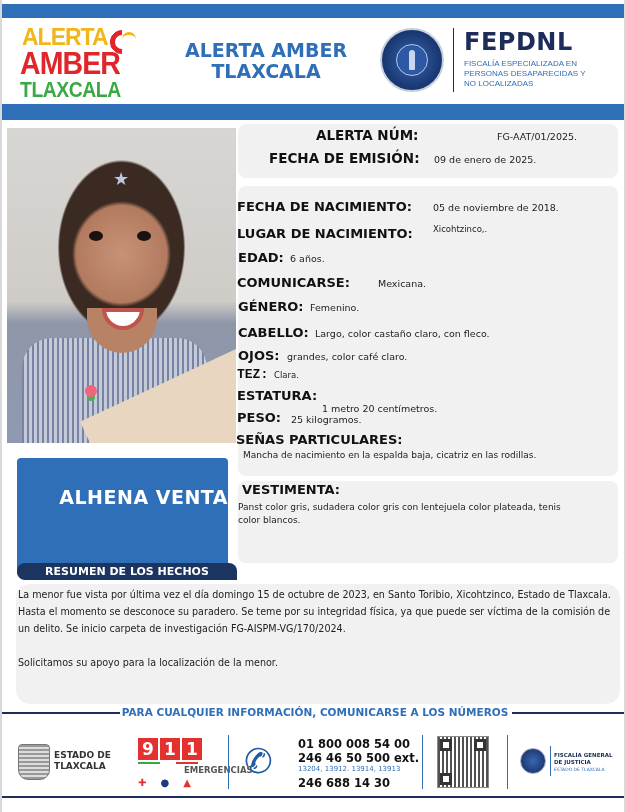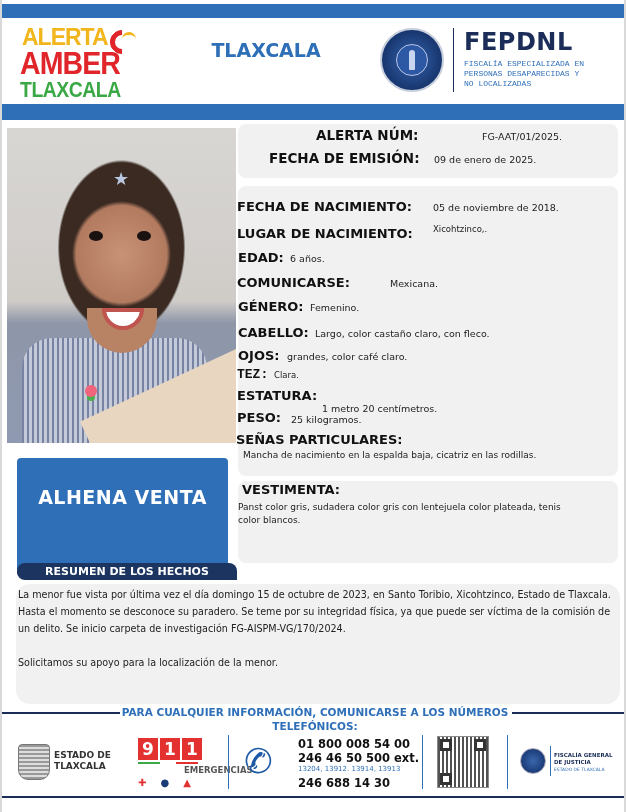--- a/index.html
+++ b/index.html
@@ -17,21 +17,21 @@
   .amber-logo .rays { position: absolute; left: 104px; top: 6px; width: 14px; height: 14px; border-top: 3px solid #f2b61d; border-radius: 50% 50% 0 0; }
 
   .main-title { position: absolute; left: 150px; top: 40px; width: 228px; text-align: center; color: #2e6fb8; font-family: "DejaVu Sans", sans-serif; font-weight: bold; font-size: 19px; line-height: 21px; }
 
   .seal { position: absolute; left: 378px; top: 28px; width: 64px; height: 64px; border-radius: 50%; background: radial-gradient(circle, #3a66ad 0%, #1b3c78 60%, #0f2452 100%); border: 2px solid #c7cfdd; }
   .seal .inner { position: absolute; left: 14px; top: 14px; width: 32px; height: 32px; border-radius: 50%; border: 1px solid #b8c6e6; background: #2d58a3; }
   .seal .fig { position: absolute; left: 27px; top: 20px; width: 6px; height: 20px; background: #c8d6f2; border-radius: 3px 3px 1px 1px; }
 
   .divider-v { position: absolute; left: 451px; top: 28px; width: 1px; height: 64px; background: #1b2d58; }
   .fepdnl { position: absolute; left: 462px; top: 28px; color: #1b2d58; font-family: "DejaVu Sans", sans-serif; font-weight: bold; font-size: 24px; letter-spacing: 0.5px; }
-  .fepdnl-sub { position: absolute; left: 462px; top: 59px; color: #2e6fb8; font-family: Liberation Mono, monospace; font-size: 8px; line-height: 10px; }
+  .fepdnl-sub { position: absolute; left: 462px; top: 59px; color: #2e6fb8; font-family: Liberation Sans, sans-serif; font-size: 8px; line-height: 10px; }
 
   
   .photo { position: absolute; left: 5px; top: 128px; width: 229px; height: 315px; background:
       radial-gradient(ellipse 36% 28% at 50% 40%, #c89276 0%, #b27b60 55%, transparent 60%),
       radial-gradient(ellipse 45% 45% at 50% 38%, #3a2a22 0%, #3a2a22 60%, transparent 62%),
       linear-gradient(180deg, #d8d6d3 0%, #cfccc8 55%, #8e96a8 62%, #8f9ab2 100%);
     overflow: hidden; }
   .photo .shirt { position: absolute; left: 15px; top: 210px; width: 185px; height: 110px; background: repeating-linear-gradient(90deg, #7883a4 0 2px, #c4cad8 2px 5px); border-radius: 30px 30px 0 0; }
   .photo .neck { position: absolute; left: 80px; top: 180px; width: 70px; height: 45px; background: #b88265; border-radius: 0 0 35px 35px; }
   .photo .mouth { position: absolute; left: 95px; top: 180px; width: 42px; height: 22px; background: #ffffff; border: 4px solid #c0544f; border-radius: 0 0 22px 22px; }
@@ -43,21 +43,21 @@
   
   .panel { position: absolute; background: #f1f1f1; border-radius: 8px; }
   .panel.p1 { left: 236px; top: 124px; width: 380px; height: 54px; }
   .panel.p2 { left: 236px; top: 186px; width: 380px; height: 290px; }
   .panel.p3 { left: 236px; top: 481px; width: 380px; height: 82px; }
   .panel.p4 { left: 14px; top: 584px; width: 604px; height: 120px; border-radius: 14px; }
 
   .lbl { position: absolute; font-family: "DejaVu Sans", sans-serif; font-weight: bold; color: #111; font-size: 13px; white-space: nowrap; }
   .val { position: absolute; font-family: "DejaVu Sans", sans-serif; color: #222; font-size: 9.5px; white-space: nowrap; }
 
-  .name-box { position: absolute; left: 15px; top: 458px; width: 211px; height: 118px; background: #2e6fb8; border-radius: 4px; color: #ffffff; font-family: "DejaVu Sans", sans-serif; font-weight: bold; font-size: 19px; line-height: 22px; text-align: center; padding-top: 28px; letter-spacing: 0.5px; }
+  .name-box { position: absolute; left: 15px; top: 458px; width: 211px; height: 118px; background: #2e6fb8; border-radius: 4px; color: #ffffff; font-family: "DejaVu Sans", sans-serif; font-weight: bold; font-size: 19px; line-height: 22px; text-align: right; padding-top: 28px; letter-spacing: 0.5px; }
   .resumen-tab { position: absolute; left: 15px; top: 563px; width: 220px; height: 17px; background: #1b3560; color: #ffffff; border-radius: 8px 8px 0 8px; font-family: "DejaVu Sans", sans-serif; font-weight: bold; font-size: 11px; line-height: 17px; text-align: center; }
   .resumen-text { position: absolute; left: 16px; top: 586px; width: 600px; font-family: "DejaVu Sans", sans-serif; font-size: 9.6px; line-height: 17px; color: #222; }
   .resumen-text p + p { margin-top: 17px; }
 
   
   .foot-line { position: absolute; height: 2px; background: #1b2d58; }
   .contact-head { position: absolute; left: 108px; top: 705px; width: 410px; text-align: center; color: #2e6fb8; font-family: "DejaVu Sans", sans-serif; font-weight: bold; font-size: 10.5px; line-height: 14px; }
   .coat { position: absolute; left: 16px; top: 744px; width: 32px; height: 36px; border: 1px solid #777; border-radius: 4px 4px 10px 10px; background: repeating-linear-gradient(0deg, #999 0 2px, #ddd 2px 4px); }
   .estado { position: absolute; left: 52px; top: 750px; font-family: "DejaVu Sans", sans-serif; font-weight: bold; font-size: 9px; line-height: 11px; color: #333; }
   .e911 { position: absolute; left: 136px; top: 738px; }
@@ -89,20 +89,21 @@
 
 <div class="amber-logo">
   <div class="moon"></div>
   <div class="rays"></div>
   <div class="l1">ALERTA</div>
   <div class="l2">AMBER</div>
   <div class="l3">TLAXCALA</div>
 </div>
 
 <div class="main-title">
+  <div>ALERTA AMBER</div>
   <div>TLAXCALA</div>
 </div>
 
 <div class="seal">
   <div class="inner"></div>
   <div class="fig"></div>
 </div>
 <div class="divider-v"></div>
 <div class="fepdnl">FEPDNL</div>
 <div class="fepdnl-sub">
@@ -119,37 +120,37 @@
   <div class="neck"></div>
   <div class="eye" style="left:82px"></div>
   <div class="eye" style="left:130px"></div>
   <div class="mouth"></div>
   <div class="star">★</div>
   <div class="flower"></div>
 </div>
 
 <div class="panel p1"></div>
 <div class="lbl" style="left:314px; top:127px; font-size:13.5px;">ALERTA NÚM:</div>
-<div class="val" style="left:432px; top:131px;padding-left:48px;">FG-AAT/01/2025.</div>
+<div class="val" style="left:447px; top:131px;padding-left:48px;">FG-AAT/01/2025.</div>
 <div class="lbl" style="left:267px; top:150px; font-size:13.5px;">FECHA DE EMISIÓN:</div>
 <div class="val" style="left:432px; top:154px;">09 de enero de 2025.</div>
 
 <div class="panel p2"></div>
 
 <div class="lbl" style="left:235px; top:199px;">FECHA DE NACIMIENTO:</div>
 <div class="val" style="left:431px; top:202px;">05 de noviembre de 2018.</div>
 
 <div class="lbl" style="left:235px; top:226px;">LUGAR DE NACIMIENTO:</div>
 <div class="val" style="left:431px; top:224px; font-size:8.5px;">Xicohtzinco,.</div>
 
 <div class="lbl" style="left:236px; top:250px;">EDAD:</div>
 <div class="val" style="left:288px; top:253px;">6 años.</div>
 
 <div class="lbl" style="left:235px; top:275px;">COMUNICARSE:</div>
-<div class="val" style="left:364px; top:278px;padding-left:24px;">Mexicana.</div>
+<div class="val" style="left:352px; top:278px;padding-left:24px;">Mexicana.</div>
 
 <div class="lbl" style="left:236px; top:299px;">GÉNERO:</div>
 <div class="val" style="left:308px; top:302px;">Femenino.</div>
 
 <div class="lbl" style="left:236px; top:325px;">CABELLO:</div>
 <div class="val" style="left:313px; top:328px;">Largo, color castaño claro, con fleco.</div>
 
 <div class="lbl" style="left:236px; top:348px;">OJOS:</div>
 <div class="val" style="left:285px; top:351px;">grandes, color café claro.</div>
 
@@ -178,21 +179,20 @@
 <div class="panel p4"></div>
 <div class="resumen-text">
   <p>La menor fue vista por última vez el día domingo 15 de octubre de 2023, en Santo Toribio, Xicohtzinco, Estado de Tlaxcala. Hasta el momento se desconoce su paradero. Se teme por su integridad física, ya que puede ser víctima de la comisión de un delito.  Se inicio carpeta de investigación FG-AISPM-VG/170/2024.</p>
   <p>Solicitamos su apoyo para la localización de la menor.</p>
 </div>
 
 <div class="foot-line" style="left:0; top:712px; width:118px;"></div>
 <div class="foot-line" style="left:510px; top:712px; width:116px;"></div>
 <div class="contact-head">
   <div>PARA CUALQUIER INFORMACIÓN, COMUNICARSE  A LOS NÚMEROS</div>
-  <div>TELEFÓNICOS:</div>
 </div>
 
 <div class="coat"></div>
 <div class="estado">
   <div>ESTADO DE</div>
   <div>TLAXCALA</div>
 </div>
 
 <div class="e911">
   <div>

